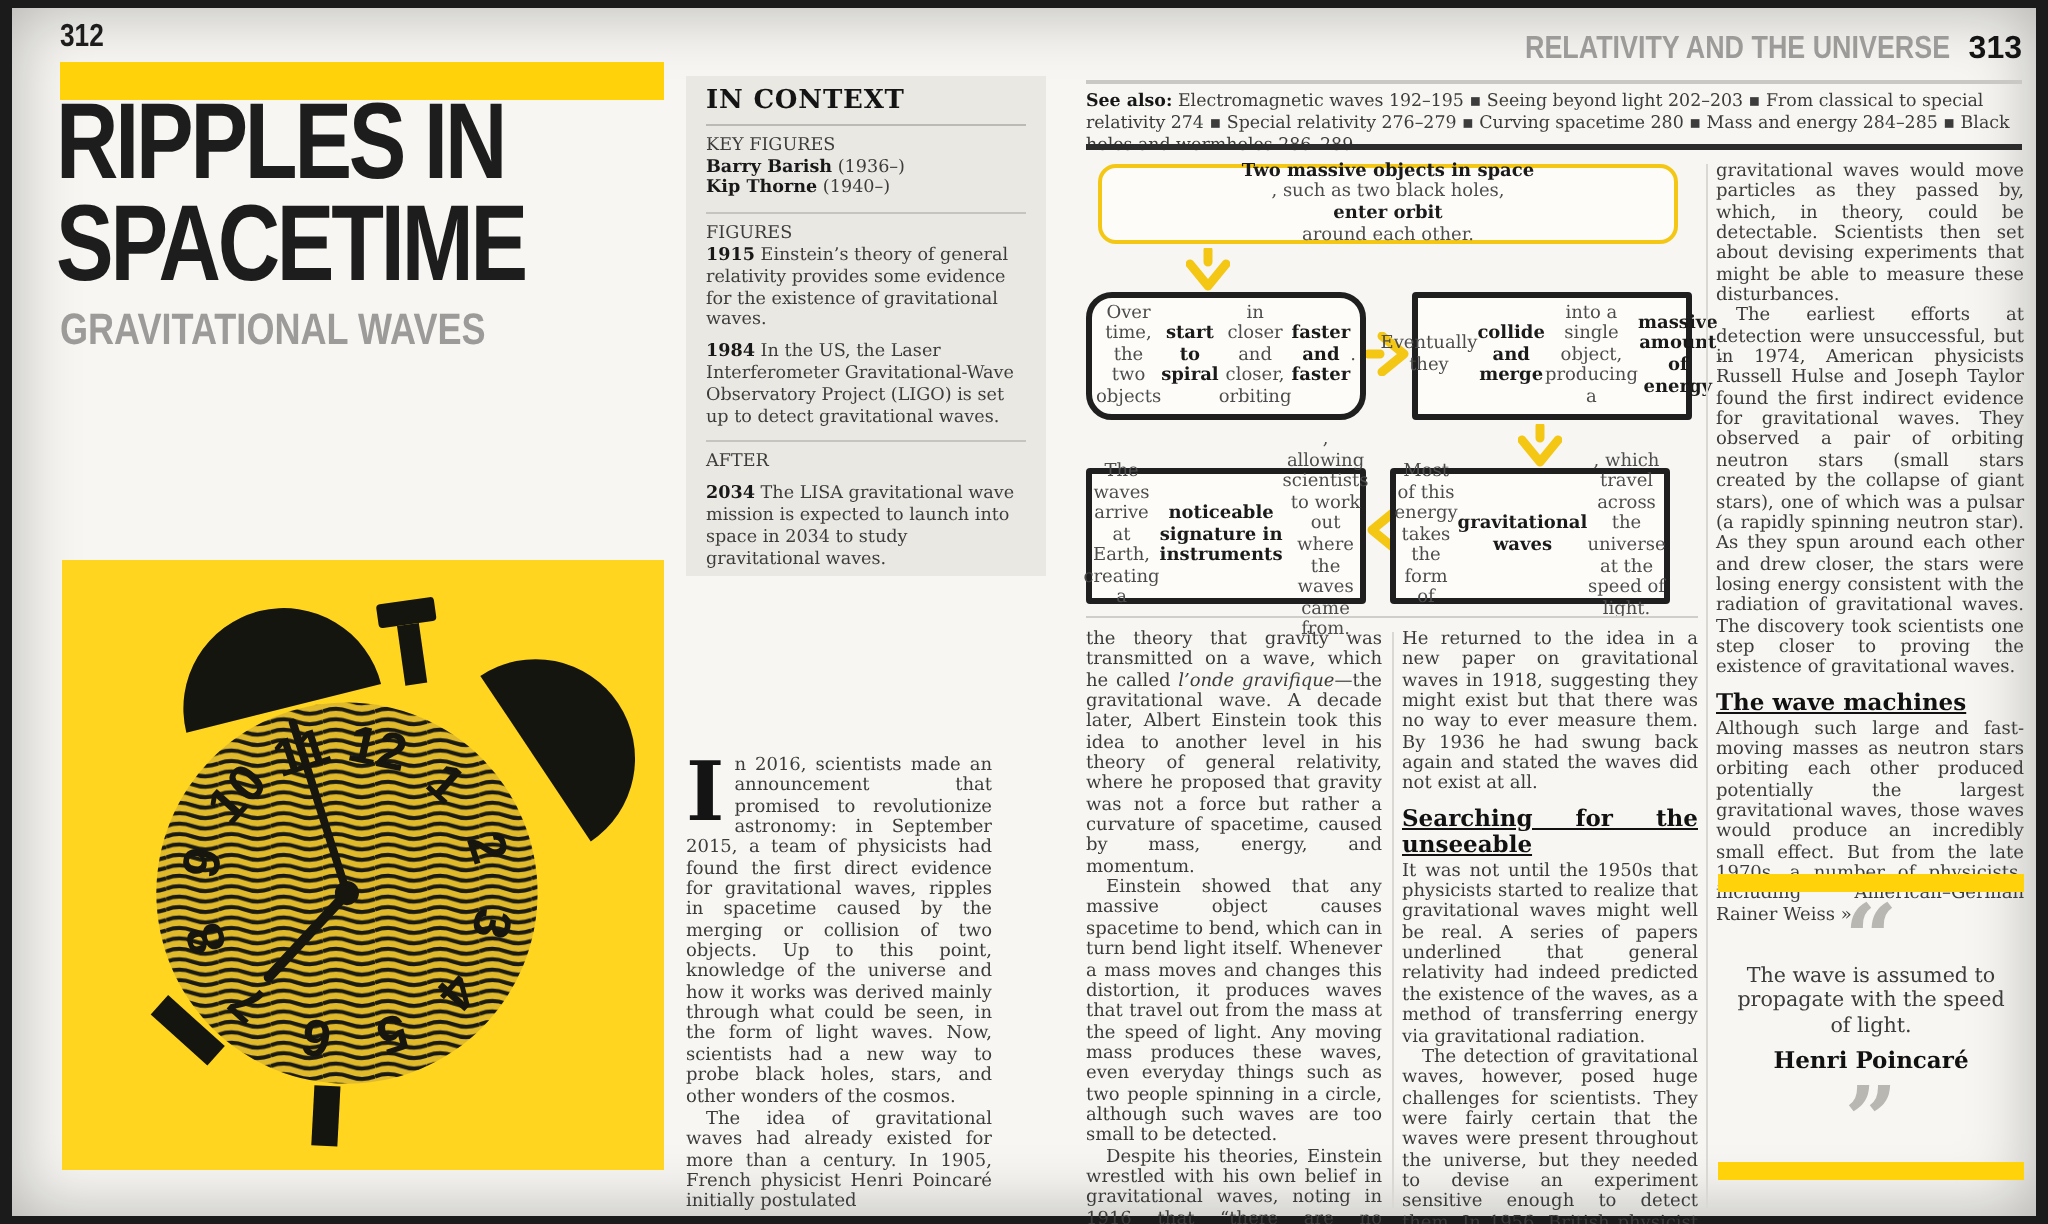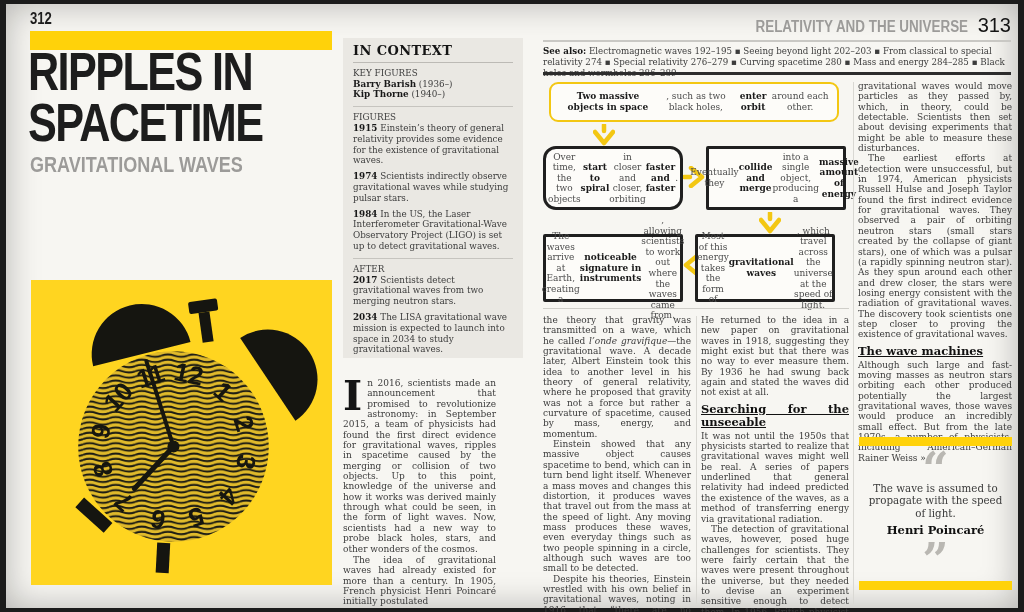--- a/index.html
+++ b/index.html
@@ -36,32 +36,32 @@
              margin:2px 5px 0 0; font-family:"DejaVu Serif", serif; }
   #intro p + p { text-indent:10px; margin-top:1px; }
 
   #clock-wrap { left:25px; top:276px; width:301px; height:305px; }
 
   
   #rp-header { left:537px; top:10px; width:468px; text-align:right;
                border-bottom:2px solid #c9c8c4; padding-bottom:5px; height:28px;}
   #rp-header .hdr-gray { display:inline-block; font-family:"Liberation Sans", sans-serif; font-weight:bold;
                font-size:16px; color:#9c9b99; transform:scaleX(0.84); transform-origin:100% 50%; }
-  #rp-header .hdr-num { display:inline-block; font-family:"Liberation Sans", sans-serif; font-weight:normal;
-               font-size:20px; color:#141414; margin-left:4px; }
+  #rp-header .hdr-num { display:inline-block; font-family:"Liberation Sans", sans-serif; font-weight:bold;
+               font-size:16px; color:#141414; margin-left:4px; }
   #see-also { left:537px; top:42px; width:472px; font-size:8.7px; line-height:11px; color:#3c3c3c; }
   #see-also b { color:#161616; }
   #see-rule { left:537px; top:68px; width:468px; height:2.5px; background:#2c2c2c; }
 
   
   #flow { left:537px; top:78px; width:306px; height:224px; font-size:9px; line-height:10.6px; }
   .fbox { position:absolute; display:flex; align-items:center; justify-content:center;
           text-align:center; color:#4c4c4c; padding:3px 8px; background:#fdfcf9; }
   .fbox b { color:#1a1a1a; }
-  #fbox1 { left:6px; top:0; width:290px; height:40px; border:2.5px solid #f3c713; border-radius:9px; }
+  #fbox1 { left:6px; top:0; width:290px; height:40px; border:2.5px solid #f3c713; border-radius:9px;flex-direction:column; }
   #fbox2 { left:0; top:64px; width:140px; height:64px; border:3px solid #1f1f1f; border-radius:13px; }
   #fbox3 { left:163px; top:64px; width:140px; height:64px; border:3px solid #1f1f1f; border-radius:2px; }
   #fbox4 { left:0; top:152px; width:140px; height:68px; border:3px solid #1f1f1f; border-radius:2px; }
   #fbox5 { left:152px; top:152px; width:140px; height:68px; border:3px solid #1f1f1f; border-radius:2px; }
   .arrow { position:absolute; width:22px; height:22px; }
 
   #rule-flow { left:537px; top:304px; width:306px; height:1px; background:#cfcec9; }
   .vrule { width:1px; background:#d9d8d3; }
   #vrule1 { left:690px; top:312px; height:288px; }
   #vrule2 { left:847px; top:78px; height:522px; }
@@ -98,25 +98,23 @@
   <div class="abs cond" id="subtitle">GRAVITATIONAL WAVES</div>
 
   <div class="abs" id="context-box">
     <div class="ctx-head">IN CONTEXT</div>
     <div class="ctx-label">KEY FIGURES</div>
     <div><b class="yr">Barry Barish</b><span> (1936–)</span></div>
     <div><b class="yr">Kip Thorne</b><span> (1940–)</span></div>
     <div class="ctx-rule"></div>
     <div class="ctx-label">FIGURES</div>
     <div class="ctx-p" style="margin-top:0"><b class="yr">1915</b><span> Einstein’s theory of general relativity provides some evidence for the existence of gravitational waves.</span></div>
-    <div class="ctx-p"><b class="yr">1974</b><span> Scientists indirectly observe gravitational waves while studying pulsar stars.</span></div>
     <div class="ctx-p"><b class="yr">1984</b><span> In the US, the Laser Interferometer Gravitational-Wave Observatory Project (LIGO) is set up to detect gravitational waves.</span></div>
     <div class="ctx-rule"></div>
     <div class="ctx-label">AFTER</div>
-    <div class="ctx-p" style="margin-top:0"><b class="yr">2017</b><span> Scientists detect gravitational waves from two merging neutron stars.</span></div>
     <div class="ctx-p"><b class="yr">2034</b><span> The LISA gravitational wave mission is expected to launch into space in 2034 to study gravitational waves.</span></div>
   </div>
 
   <div class="abs" id="intro">
     <p><span id="dropcap">I</span><span>n 2016, scientists made an announcement that promised to revolutionize astronomy: in September 2015, a team of physicists had found the first direct evidence for gravitational waves, ripples in spacetime caused by the merging or collision of two objects. Up to this point, knowledge of the universe and how it works was derived mainly through what could be seen, in the form of light waves. Now, scientists had a new way to probe black holes, stars, and other wonders of the cosmos.</span></p>
     <p>The idea of gravitational waves had already existed for more than a century. In 1905, French physicist Henri Poincaré initially postulated</p>
   </div>
 
   <div class="abs" id="clock-wrap">
     <svg width="301" height="305" viewBox="0 0 300 304">

